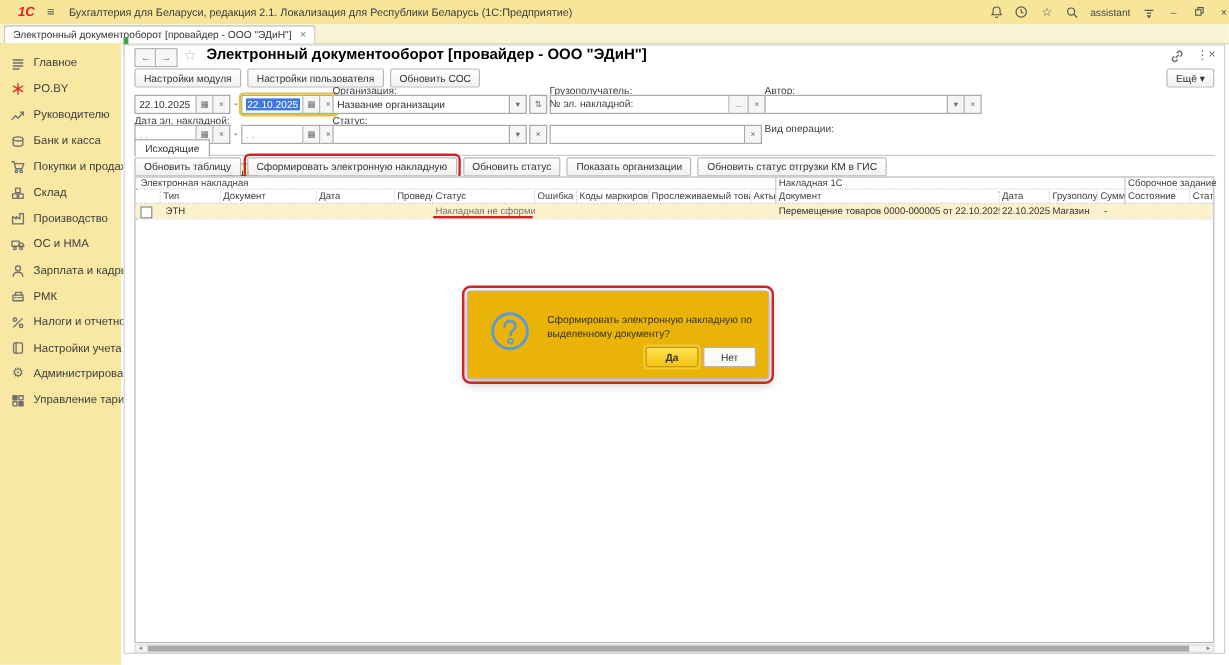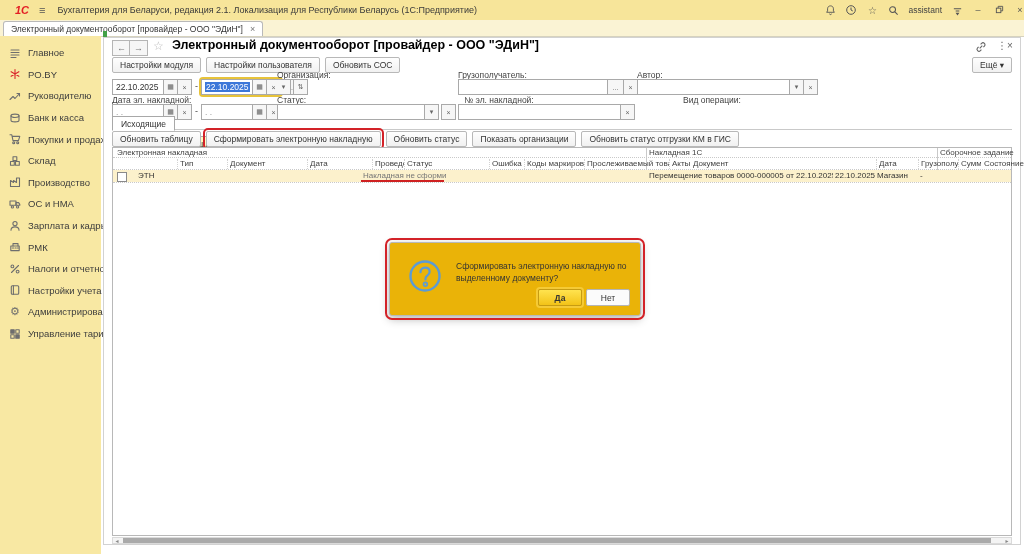--- a/index.html
+++ b/index.html
@@ -51,21 +51,21 @@
   .doctab{position:absolute;top:116px;height:13px;font-size:8.5px;color:#333;display:flex;align-items:center;padding:0 8px;border:1px solid #a8a8a8;}
   .doctab.active{background:#fff;border-bottom:1px solid #fff;z-index:2;}
   .doctab.inactive{background:#fef9c3;margin-top:20px;}
   .tabline{position:absolute;left:112px;top:129px;width:900px;height:1px;background:#c9c9c9;}
   .tbl-toolbar{position:absolute;left:112px;top:131px;display:flex;gap:5px;}
   
   .grid{position:absolute;left:112px;top:147px;width:900px;height:389px;border:1px solid #b8b8b8;background:#fff;box-sizing:border-box;}
   .ghead{position:absolute;top:148px;font-size:8px;color:#3f3f3f;white-space:nowrap;}
   .gline-v{position:absolute;top:148px;height:34px;width:1px;background:#c9c9c9;}
   .gline-h{position:absolute;left:113px;width:898px;height:1px;border-top:1px dotted #c9c9c9;}
-  .hc{position:absolute;top:159px;height:10px;font-size:8px;color:#3f3f3f;white-space:nowrap;overflow:hidden;border-right:1px dotted #d2d2d2;padding-left:2px;box-sizing:border-box;margin-left:44px;}
+  .hc{position:absolute;top:159px;height:10px;font-size:8px;color:#3f3f3f;white-space:nowrap;overflow:hidden;border-right:1px dotted #d2d2d2;padding-left:2px;box-sizing:border-box;}
   .rowbg{position:absolute;left:113px;top:170px;width:898px;height:11.5px;background:#fcf1cc;}
   .cell{position:absolute;top:171px;height:10px;font-size:8px;color:#333;white-space:nowrap;overflow:hidden;padding-left:2px;box-sizing:border-box;}
   .checkbox{position:absolute;left:117px;top:172px;width:8px;height:8px;background:#fff;border:1px solid #8a8a8a;}
   .status-underline{position:absolute;left:361px;top:180px;width:83px;height:2px;background:#cf2121;}
   
   .hscroll{position:absolute;left:112px;top:537px;width:900px;height:7px;background:#f4f4f4;border:1px solid #dadada;box-sizing:border-box;display:flex;align-items:center;}
   .harrow{width:8px;font-size:5px;color:#888;text-align:center;}
   .hthumb{height:5px;background:#aaaaaa;width:868px;margin-left:2px;}
   
   .dialog{position:absolute;left:389px;top:242px;width:250px;height:72px;background:#eab308;border:1px solid #b9b9b9;border-radius:3px;box-shadow:0 3px 10px rgba(0,0,0,.3);outline:2.5px solid #d32228;outline-offset:2px;}
@@ -297,20 +297,21 @@
           <span class="sel-text">22.10.2025</span>
         </div>
       <div class="fbtn">▦</div>
       <div class="fbtn">×</div>
     </div>
     <div class="fbtn sep" style="width:16px;">...</div>
   </div>
 
   <div class="lbl" style="left:277px;top:70px;">Организация:</div>
   <div class="fld" style="left:277px;top:79px;">
+    <div class="inp" style="width:140px;">Название организации</div>
     <div class="fbtn">▾</div>
     <div class="fbtn sep">⇅</div>
   </div>
 
   <div class="lbl" style="left:458px;top:70px;">Грузополучатель:</div>
   <div class="fld" style="left:458px;top:79px;">
     <div class="inp" style="width:142px;"></div>
     <div class="fbtn" style="width:15px;">...</div>
     <div class="fbtn">×</div>
   </div>
@@ -334,27 +335,27 @@
     <div class="fbtn sep" style="width:16px;">...</div>
   </div>
 
   <div class="lbl" style="left:277px;top:95px;">Статус:</div>
   <div class="fld" style="left:277px;top:104px;">
     <div class="inp" style="width:140px;"></div>
     <div class="fbtn">▾</div>
     <div class="fbtn sep">×</div>
   </div>
 
-  <div class="lbl" style="left:458px;top:95px;margin-left:6px;">№ эл. накладной:</div>
+  <div class="lbl" style="left:458px;top:81px;">№ эл. накладной:</div>
   <div class="fld" style="left:458px;top:104px;">
     <div class="inp" style="width:155px;"></div>
     <div class="fbtn">×</div>
   </div>
 
-  <div class="lbl" style="left:637px;top:95px;margin-left:46px;">Вид операции:</div>
+  <div class="lbl" style="left:637px;top:102px;">Вид операции:</div>
 
   <div class="doctab active" style="left:112px;">Исходящие</div>
   <div class="doctab inactive" style="left:166px;">Входящие</div>
   <div class="tabline"></div>
 
   <div class="tbl-toolbar">
     <div class="btn">Обновить таблицу</div>
     <div class="btn redbox">Сформировать электронную накладную</div>
     <div class="btn">Обновить статус</div>
     <div class="btn">Показать организации</div>

